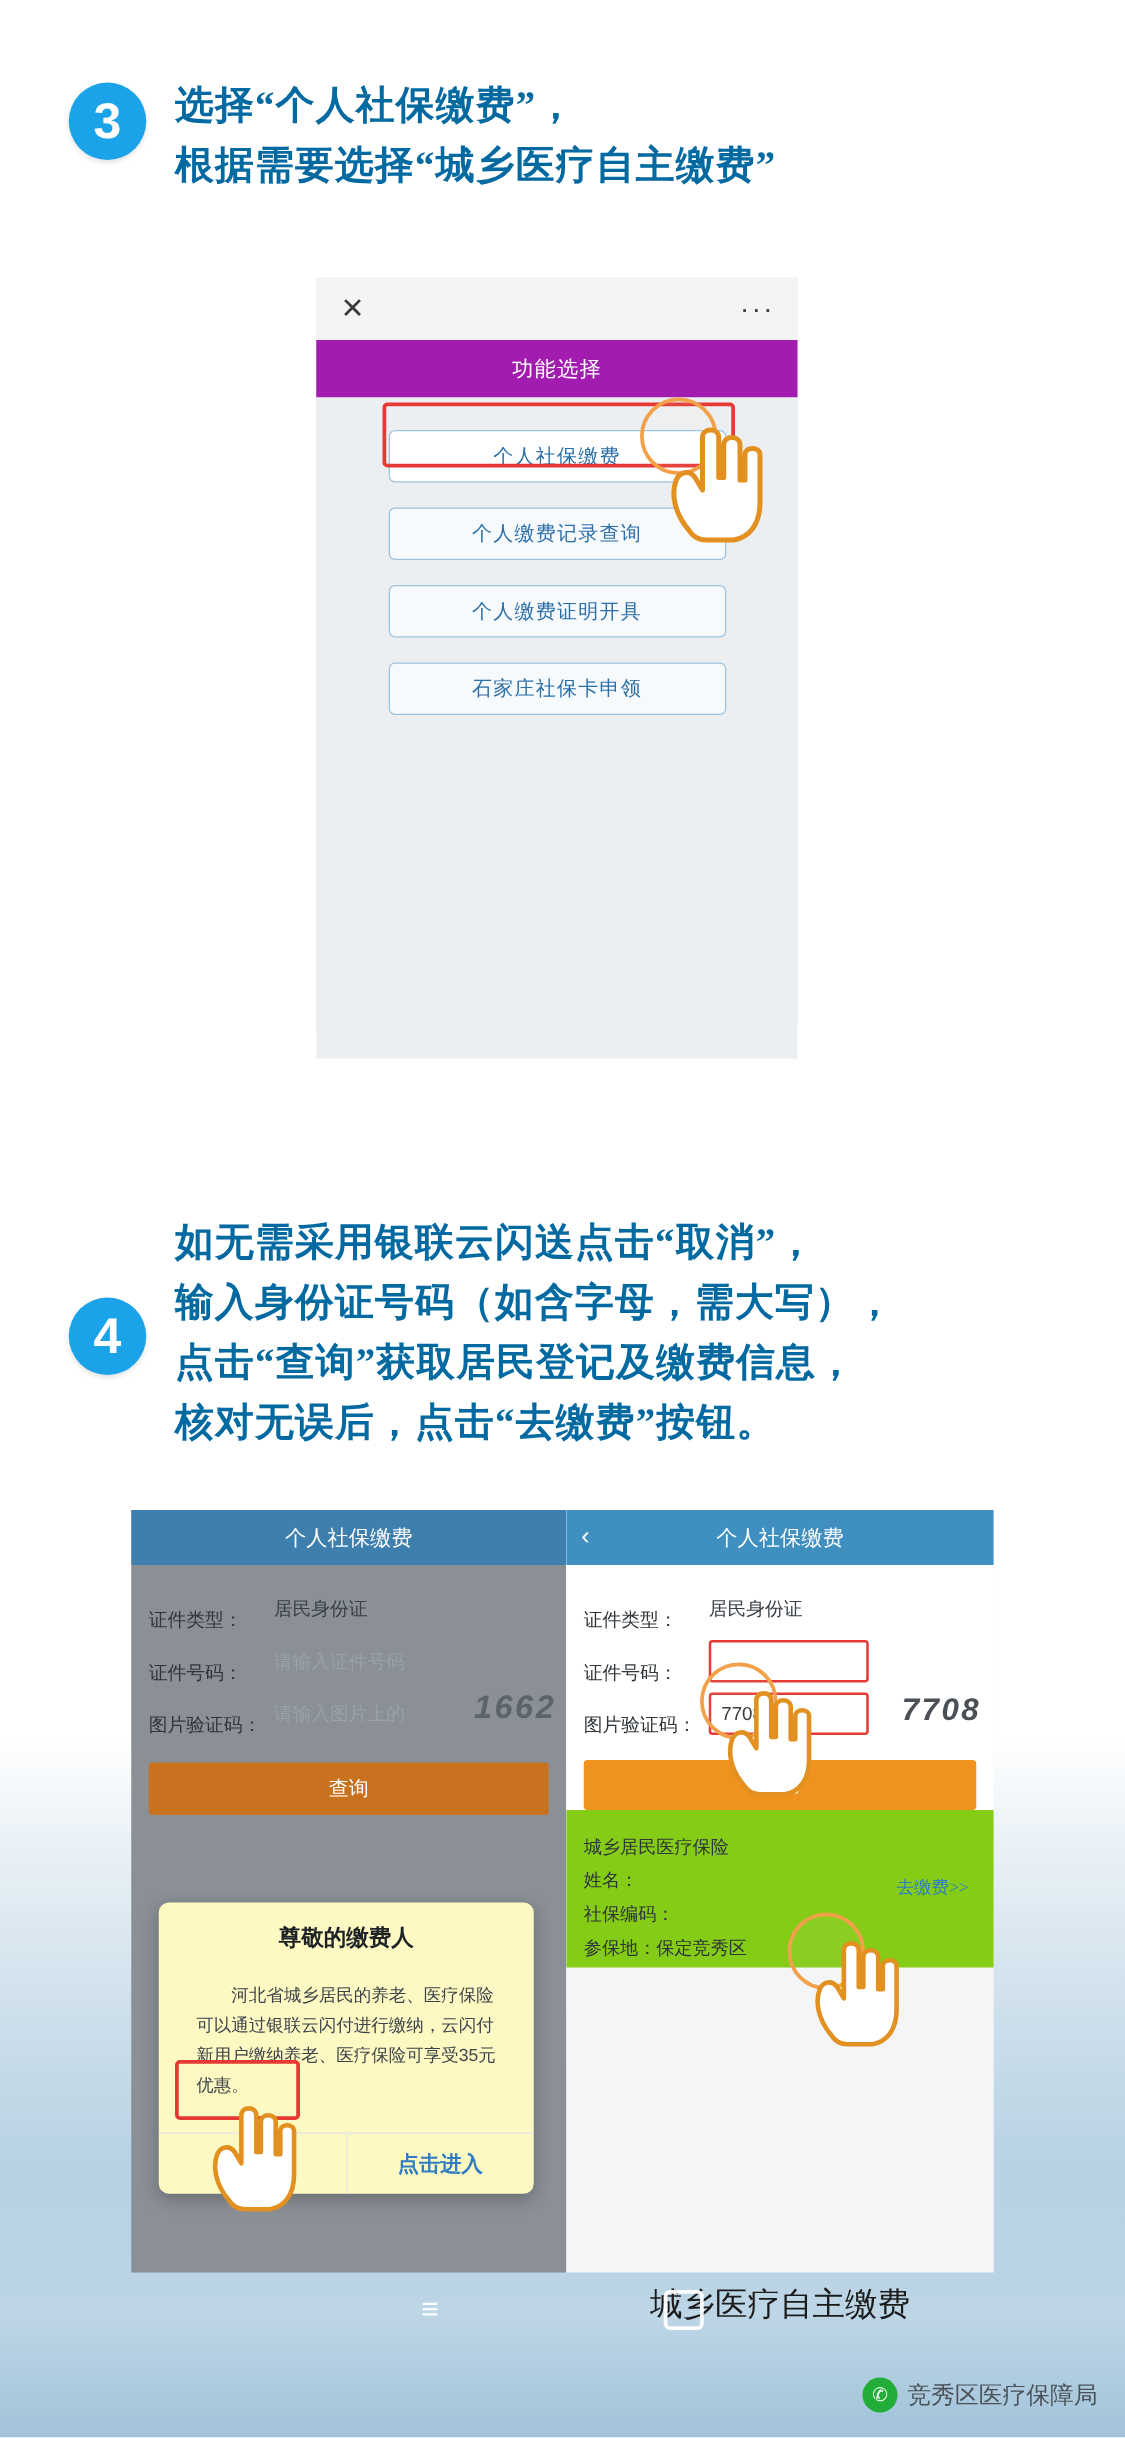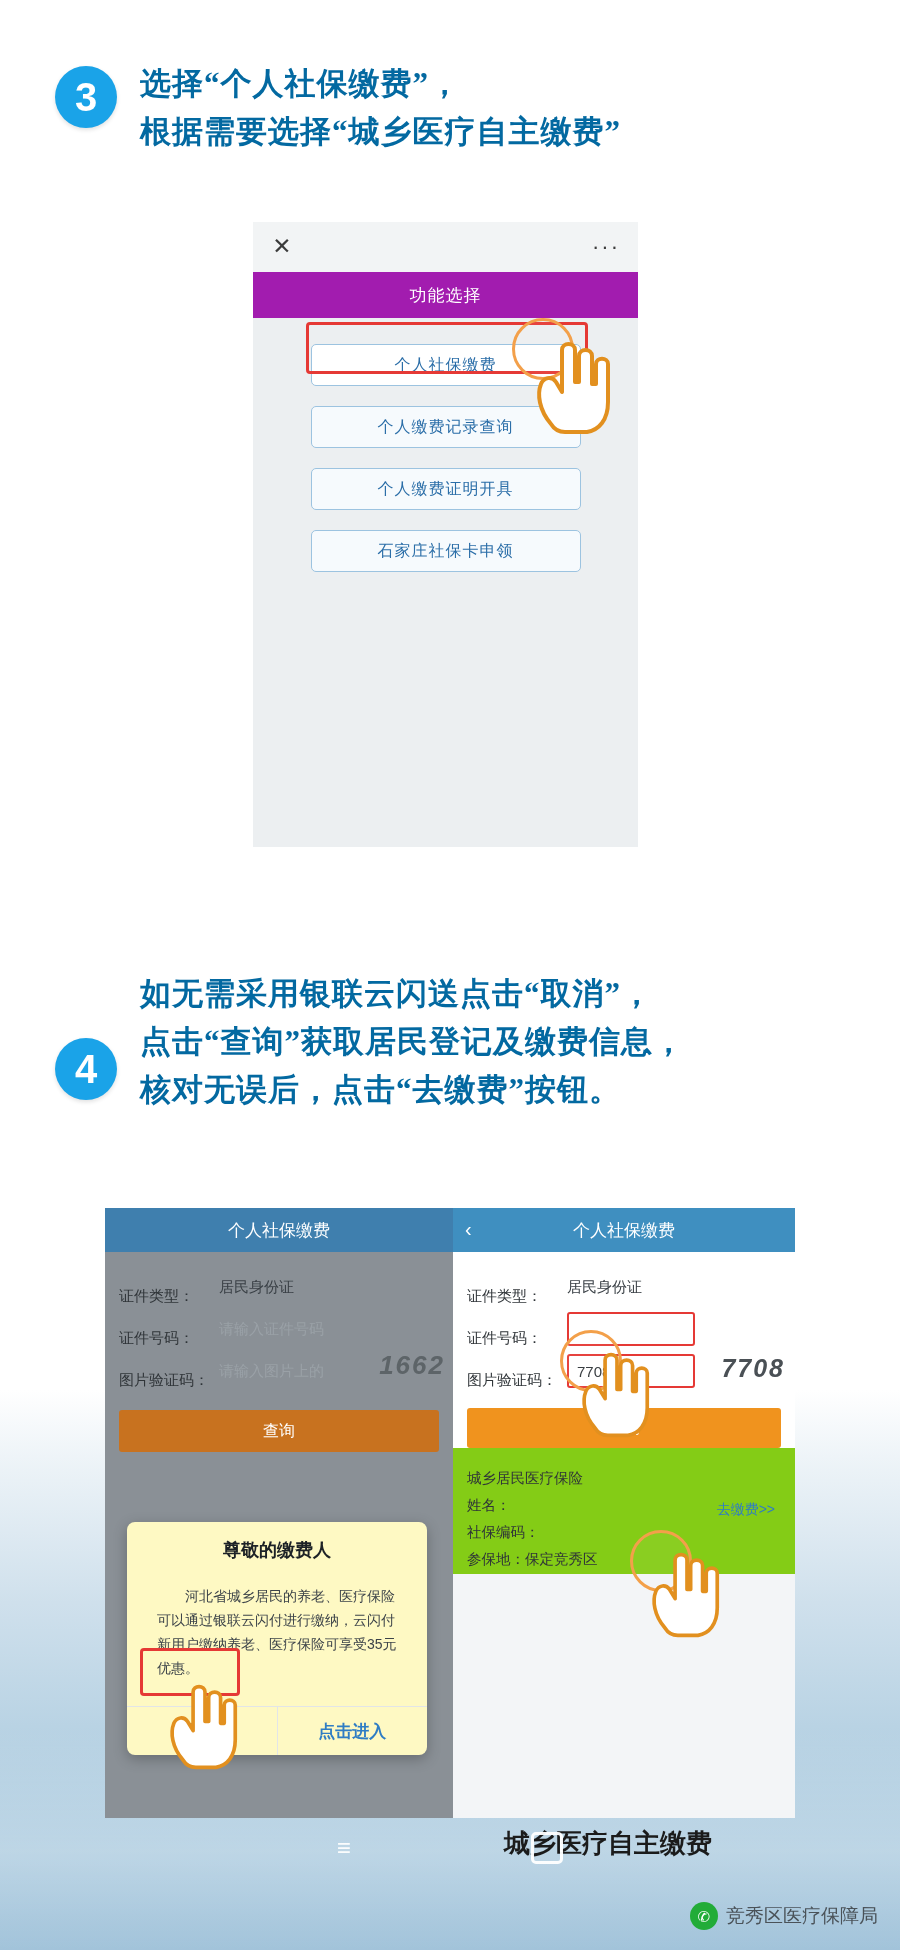--- a/index.html
+++ b/index.html
@@ -115,24 +115,24 @@
   .inputbox{
     flex:1;height:30px;border:2px solid #e53935;background:#fff;border-radius:3px;
     display:flex;align-items:center;padding-left:8px;font-size:15px;color:#2f3438;margin-right:86px;
   }
   .captcha2{position:absolute;right:10px;top:4px;font-size:25px;font-style:italic;font-weight:bold;color:#4a5055;letter-spacing:2px;}
   .btn-query2{
     margin:16px 14px 0 14px;height:40px;background:#f0931e;color:#fff;
     display:flex;align-items:center;justify-content:center;font-size:16px;border-radius:3px;
   }
   .info{padding:18px 14px 0 14px;background:#84cc16;font-size:14.5px;line-height:27px;color:#2f3438;font-family:Liberation Mono, monospace;}
-  .gopay{position:absolute;right:20px;top:293px;color:#2f7dc4;font-size:14px;z-index:6;}
+  .gopay{position:absolute;right:20px;top:293px;color:#2f7dc4;font-size:14px;z-index:6;font-family:Liberation Serif, serif;}
 
   .caption4{
-    position:absolute;left:504px;top:1826px;font-size:26px;color:#1b1b1b;font-weight:bold;
+    position:absolute;left:520px;top:1826px;font-size:26px;color:#1b1b1b;font-weight:normal;
     font-family:"Liberation Serif","DejaVu Serif",serif;z-index:5;
   }
 
   
   .navbar{
     position:absolute;left:0;bottom:72px;width:900px;height:60px;z-index:5;
     display:flex;align-items:center;justify-content:center;gap:180px;
   }
   .nav-ic{color:#fff;opacity:.95;}
   .nav-menu{font-size:24px;letter-spacing:0;}
@@ -180,20 +180,21 @@
 
   <svg class="hand" style="left:515px;top:328px;" width="120" height="120" viewBox="0 0 120 120">
     <g fill="#ffffff" stroke="#e2901f" stroke-width="4" stroke-linejoin="round">
       <path d="M36 96 C24 82,22 66,26 56 C29 49,37 48,41 54 L47 64 L47 22 C47 14,60 14,60 22 L60 54 L64 54 L64 28 C64 20,77 20,77 28 L77 56 L81 56 L81 36 C81 29,93 29,93 36 L93 74 C93 92,84 102,72 104 L50 104 C44 104,39 101,36 96 Z"></path>
     </g>
   </svg>
 
   <div class="step-badge" style="left:55px;top:1038px;">4</div>
   <div class="step-text" style="left:140px;top:970px;width:730px;">
     <div>如无需采用银联云闪送点击“取消”，</div>
+    <div>输入身份证号码（如含字母，需大写），</div>
     <div>点击“查询”获取居民登记及缴费信息，</div>
     <div>核对无误后，点击“去缴费”按钮。</div>
   </div>
 
   <div class="shot4l">
     <div class="hdr">个人社保缴费</div>
     <div class="form">
       <div class="row">
         <div class="lab">证件类型：</div>
         <div class="val">居民身份证</div>

